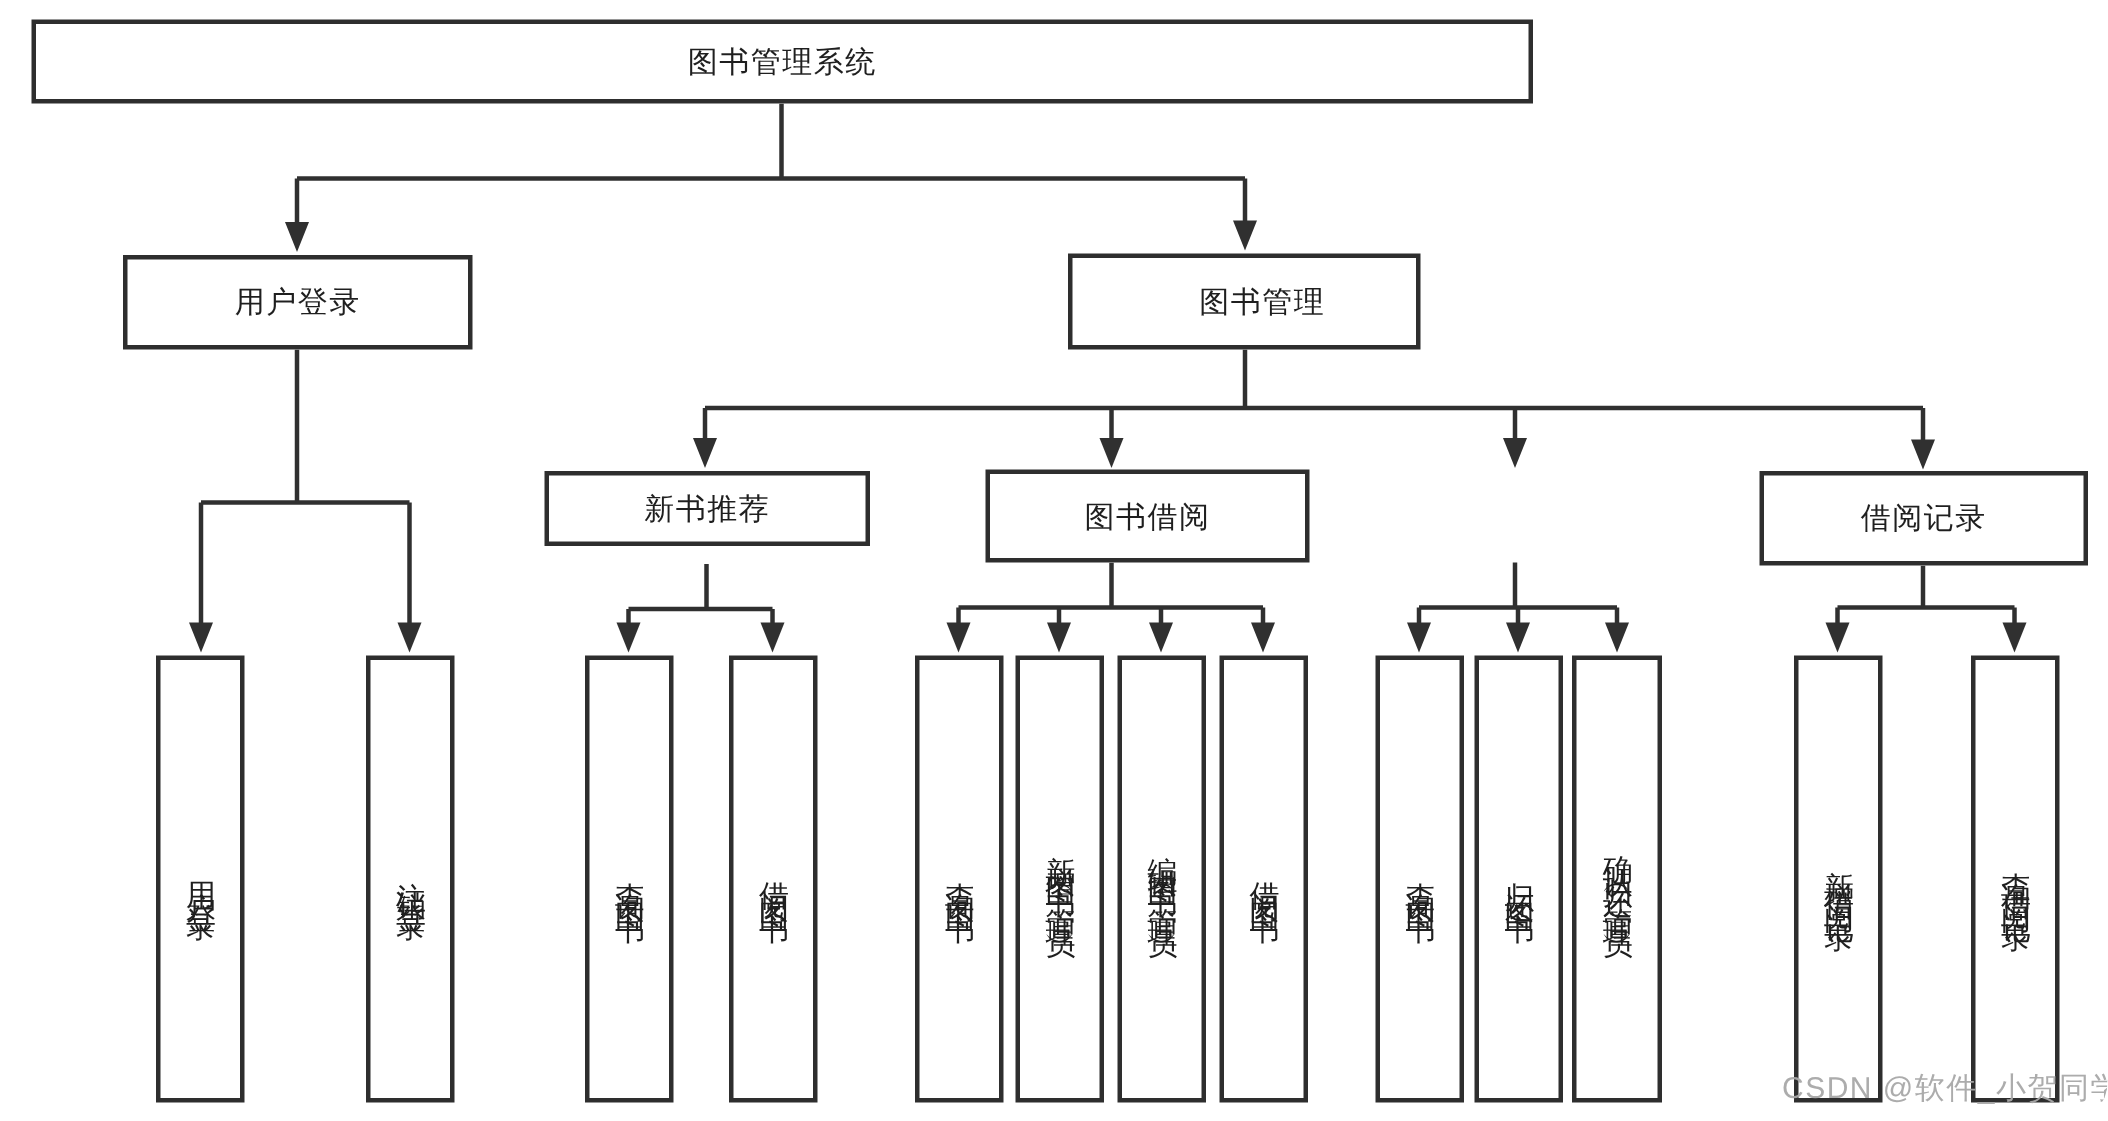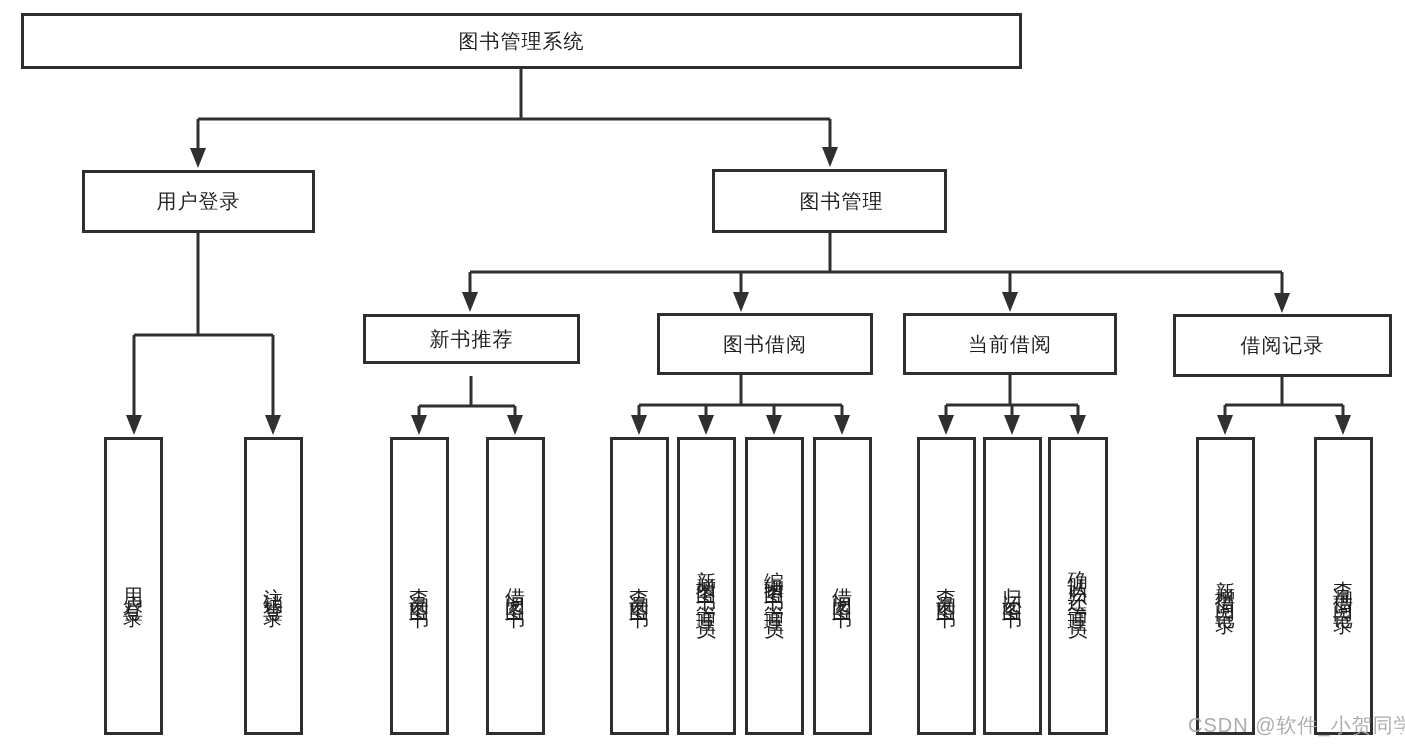--- a/index.html
+++ b/index.html
@@ -151,21 +151,20 @@
     </g>
   </svg>
 
   <div class="node node-h" id="n-root">图书管理系统</div>
 
   <div class="node node-h" id="n-login">用户登录</div>
   <div class="node node-h" id="n-mgmt">图书管理</div>
 
   <div class="node node-h" id="n-rec">新书推荐</div>
   <div class="node node-h" id="n-borrow">图书借阅</div>
-  <div class="node node-h" id="n-current">当前借阅</div>
   <div class="node node-h" id="n-records">借阅记录</div>
 
   <div class="node leaf" id="l-userlogin">用户登录</div>
   <div class="node leaf" id="l-logout">注销登录</div>
 
   <div class="node leaf" id="l-rec-query">查询图书</div>
   <div class="node leaf" id="l-rec-borrow">借阅图书</div>
 
   <div class="node leaf" id="l-bor-query">查询图书</div>
   <div class="node leaf" id="l-bor-add">新增图书（管理员）</div>

